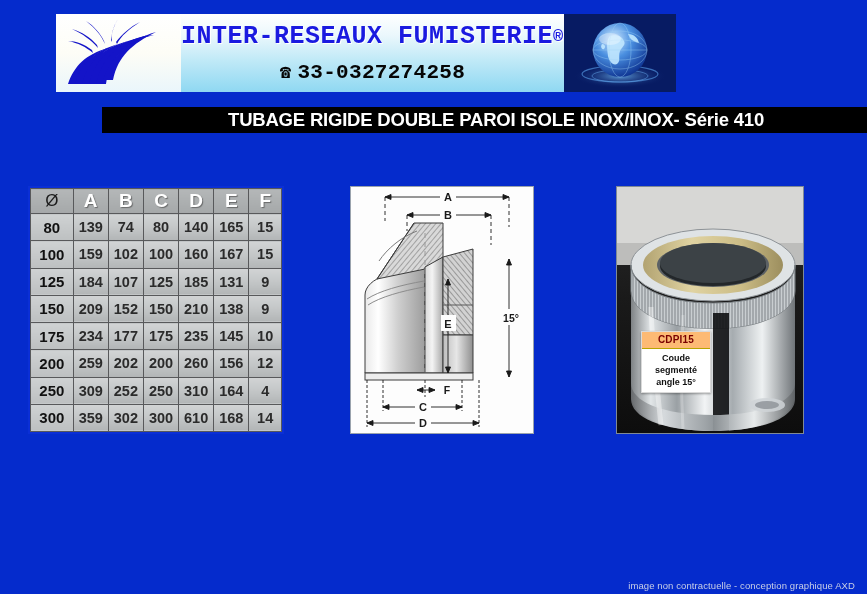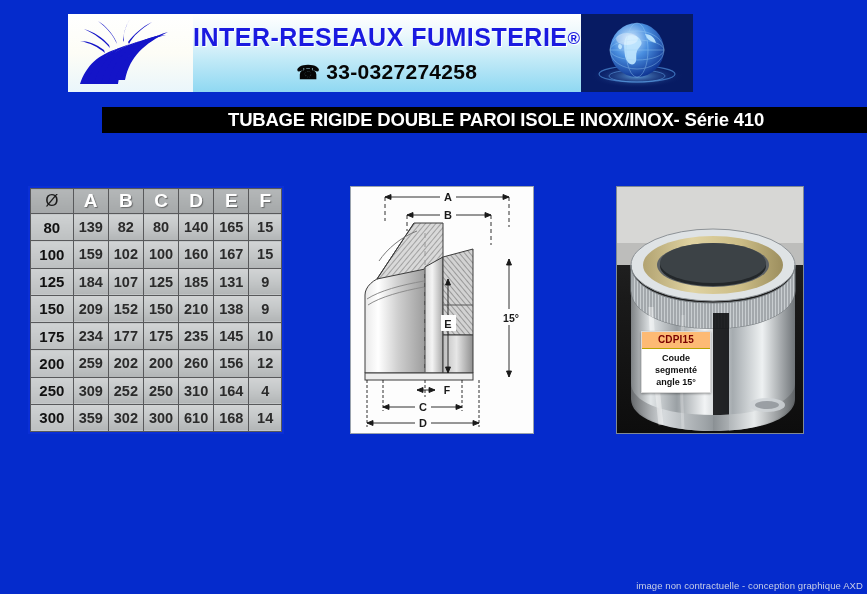--- a/index.html
+++ b/index.html
@@ -4,24 +4,25 @@
 <style>
   html,body{margin:0;padding:0;}
   body{
     width:867px;height:594px;overflow:hidden;
     background:#052BCC;
     font-family:"Liberation Sans", sans-serif;
     position:relative;
   }
   
   .banner{
-    position:absolute;left:68px;top:14px;width:608px;height:78px;
+    position:absolute;left:56px;top:14px;width:608px;height:78px;
     background:linear-gradient(180deg,#ffffff 0%,#eaf7fc 28%,#bfe9f7 60%,#8fd8f2 100%);
     display:flex;align-items:stretch;
     box-sizing:border-box;
+    font-family:Liberation Mono, monospace;
   }
   .banner-logo{
     width:125px;flex:0 0 125px;position:relative;overflow:hidden;
     background:linear-gradient(180deg,#ffffff 0%,#fdfdf6 50%,#eaf6fb 100%);
   }
   .banner-center{
     flex:1 1 auto;position:relative;
     display:flex;flex-direction:column;align-items:center;justify-content:center;
   }
   .company-name{
@@ -105,21 +106,21 @@
     padding:2px 0 3px 0;border-bottom:1px solid #b8a400;letter-spacing:.2px;
   }
   .photo-label .desc{
     color:#111111;font-weight:bold;font-size:9px;line-height:1.35;
     padding:3px 2px 4px 2px;
   }
   
   .footer{
     position:absolute;right:0px;bottom:3px;
     color:#c9cfe6;font-size:9.5px;white-space:nowrap;
-    padding-right:4px;letter-spacing:.1px;
+    padding-right:12px;letter-spacing:.1px;
   }
 </style>
 </head>
 <body>
 
 <div class="banner">
 
   <div class="banner-logo">
     <svg width="125" height="78" viewBox="0 0 125 78">
       <g fill="#1414c8">
@@ -205,21 +206,21 @@
         <th>C</th>
         <th>D</th>
         <th>E</th>
         <th>F</th>
       </tr>
     </thead>
     <tbody>
       <tr>
         <td class="dia">80</td>
         <td>139</td>
-        <td>82</td>
+        <td>74</td>
         <td>80</td>
         <td>140</td>
         <td>165</td>
         <td>15</td>
       </tr>
       <tr>
         <td class="dia">100</td>
         <td>159</td>
         <td>102</td>
         <td>100</td>

